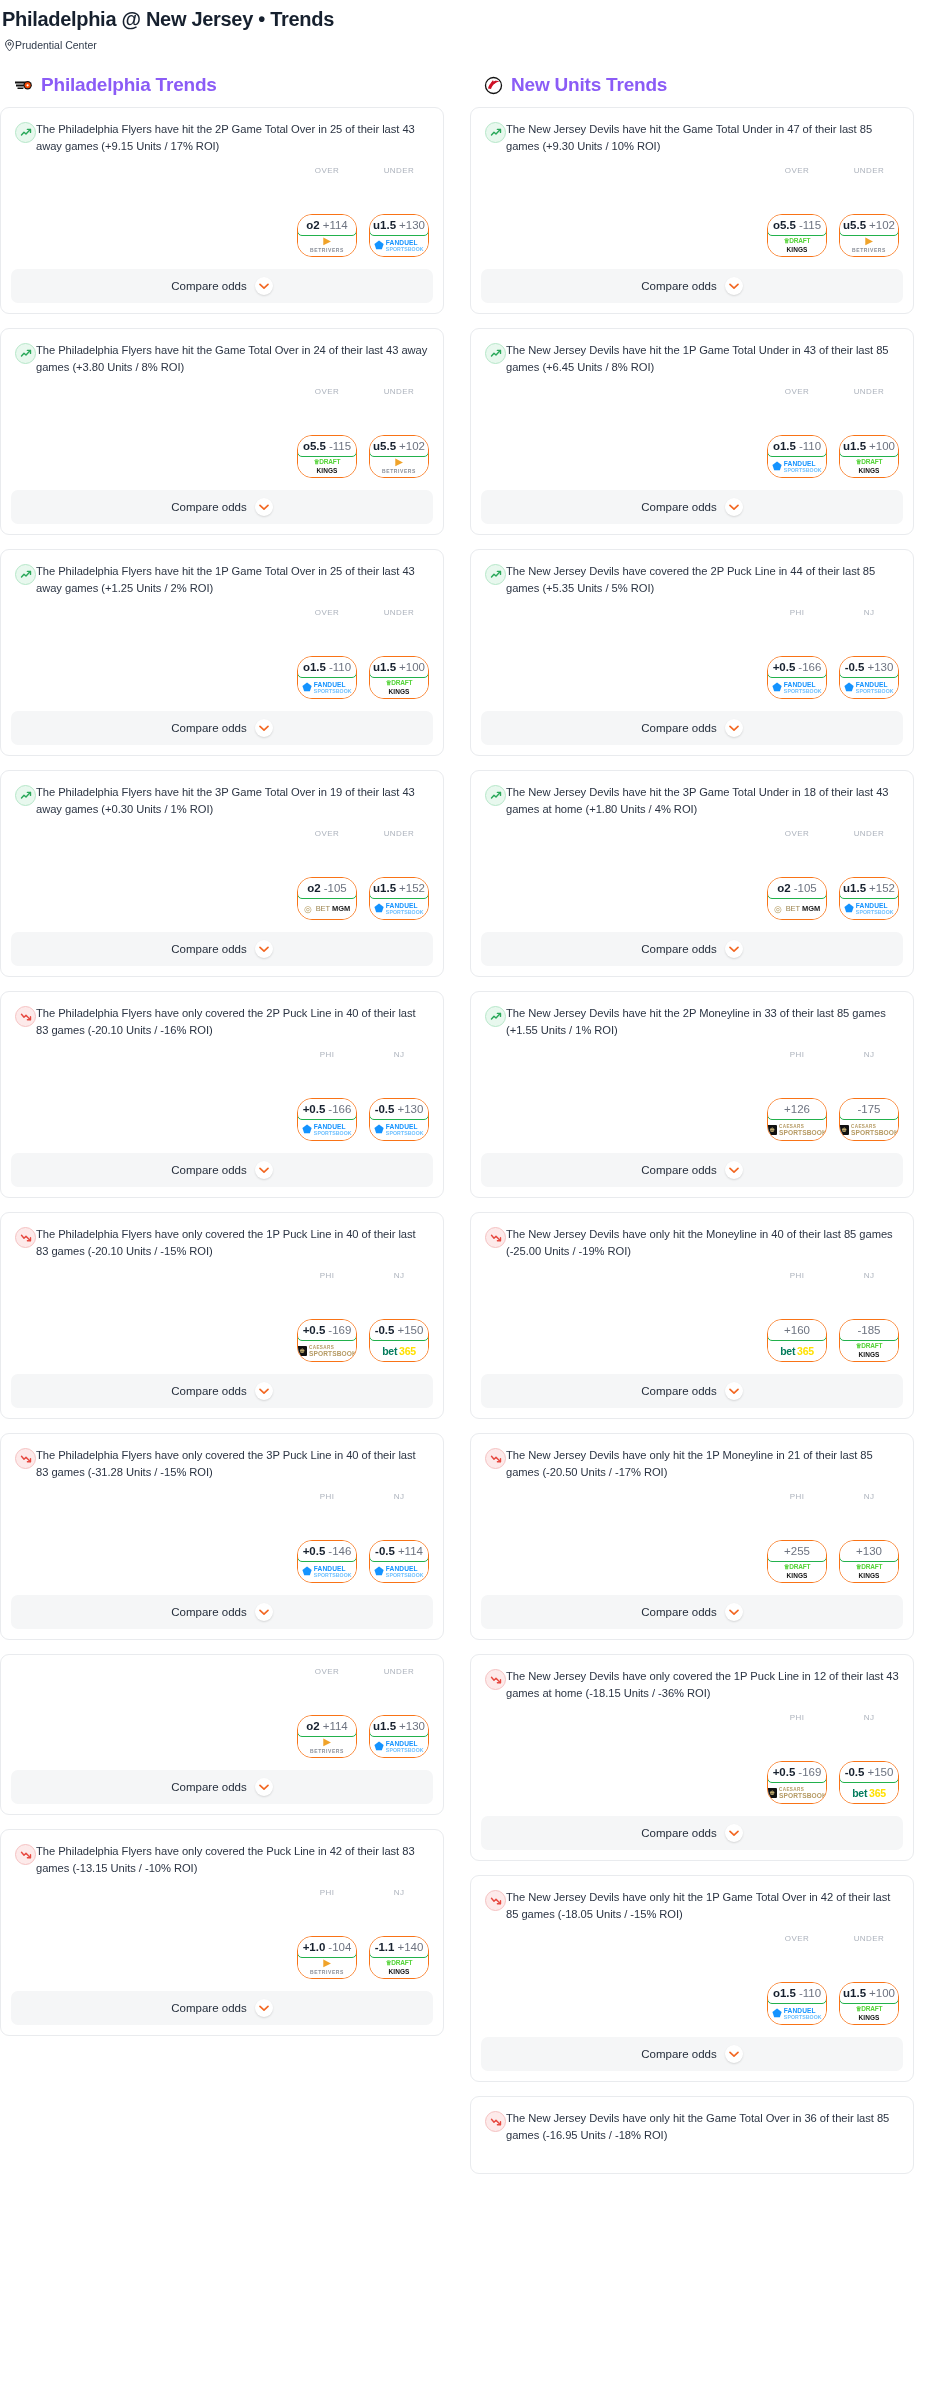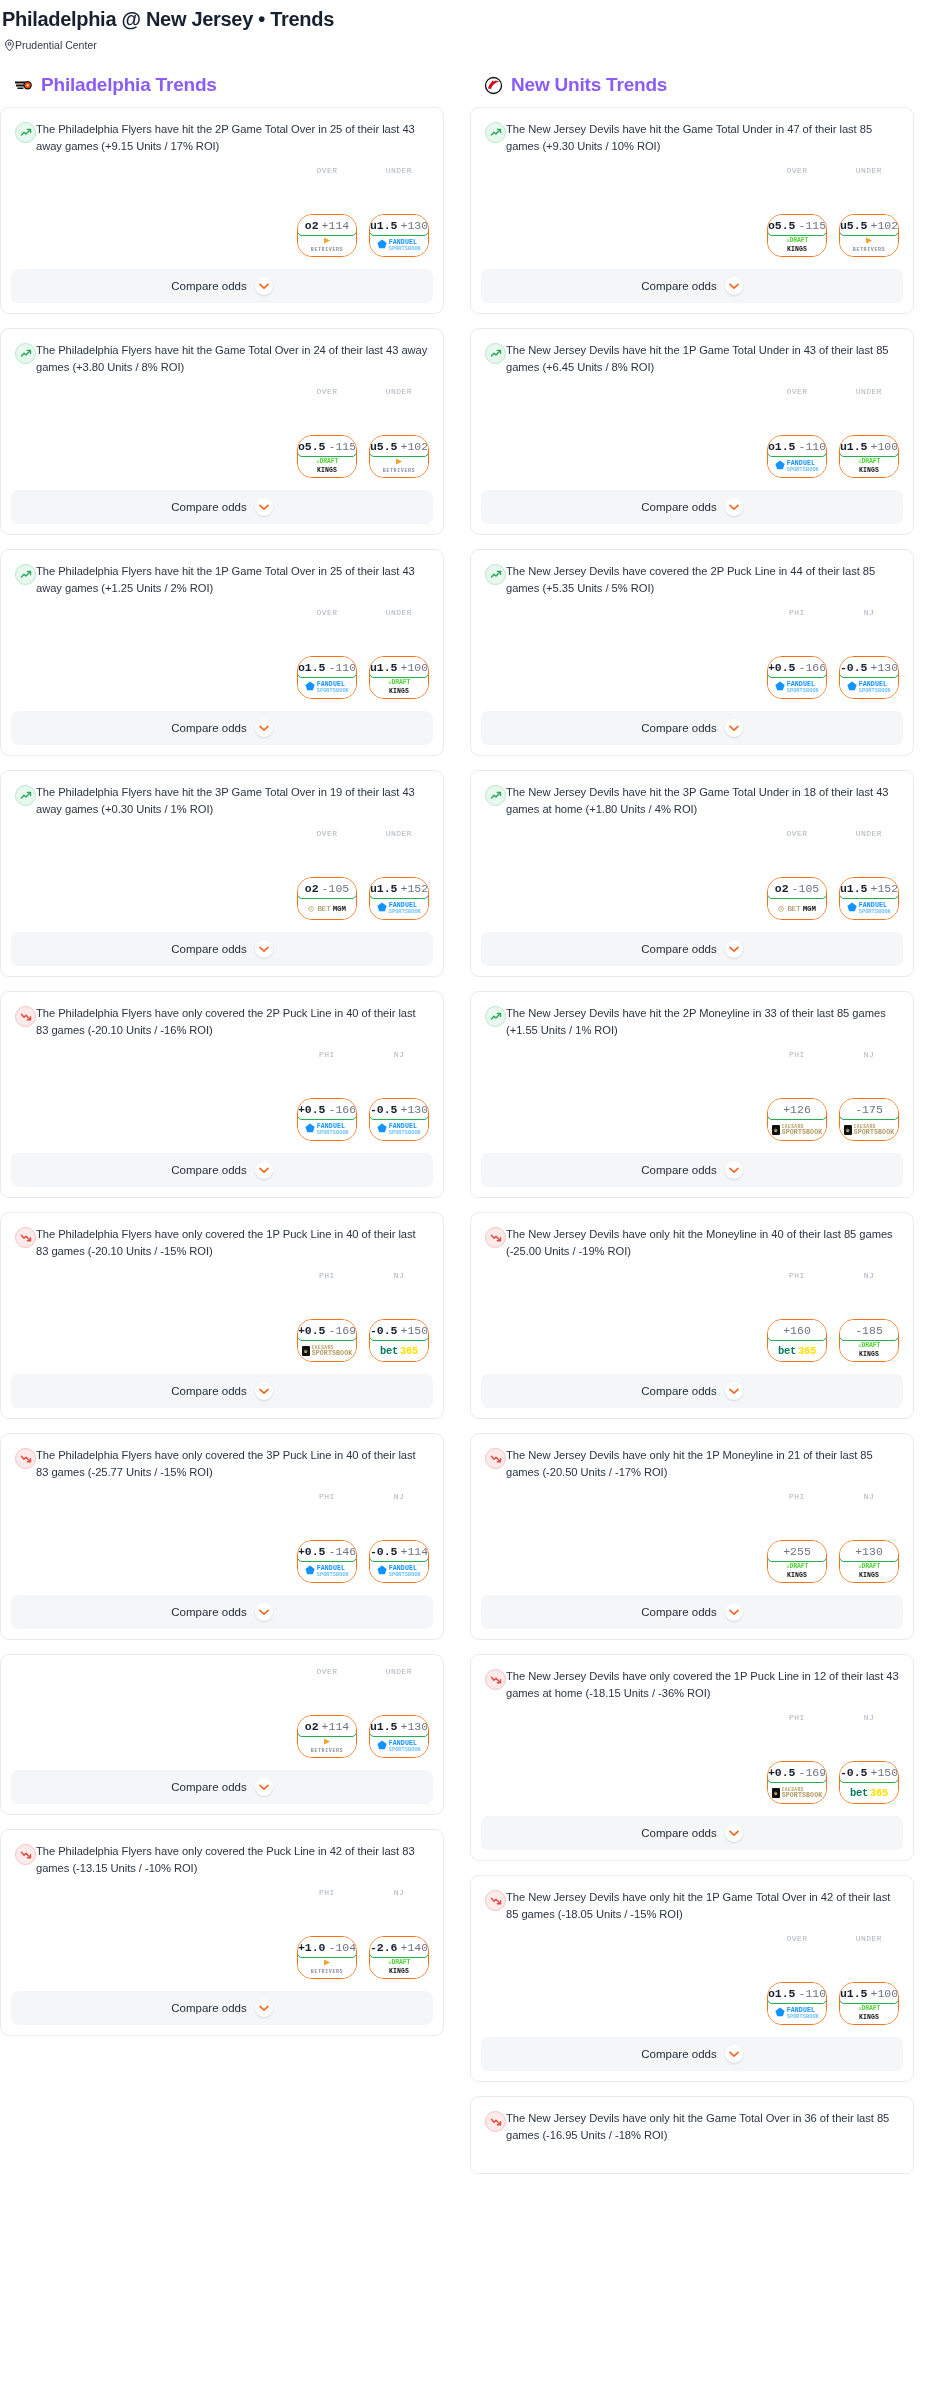--- a/index.html
+++ b/index.html
@@ -75,21 +75,21 @@
     color: #2b3443;
     letter-spacing: -0.05px;
   }
 
   .odds-area {
     display: flex;
     justify-content: flex-end;
     gap: 12px;
     padding: 12px 14px 12px 14px;
   }
-  .odds-col { width: 60px; font-family: Liberation Mono, monospace; }
+  .odds-col { width: 60px; }
   .odds-label {
     font-size: 8px;
     letter-spacing: 0.45px;
     color: #adb3bd;
     text-align: center;
     margin-bottom: 4px;
     text-transform: uppercase;
   }
   .odds-box {
     border: 1px solid #f97316;
@@ -535,21 +535,21 @@
         </div>
         <div class="card">
           <div class="card-body">
             <div class="trend-row">
               <span class="trend-icon down">
                 <svg width="12" height="12" viewBox="0 0 12 12">
                   <polyline points="1.5,3.2 4,6.2 6,4.2 10.2,8.6" fill="none" stroke="#e7483f" stroke-width="1.4" stroke-linecap="round" stroke-linejoin="round"></polyline>
                   <polyline points="7.4,8.8 10.5,8.8 10.5,5.8" fill="none" stroke="#e7483f" stroke-width="1.4" stroke-linecap="round" stroke-linejoin="round"></polyline>
                 </svg>
               </span>
-              <div class="trend-text">The Philadelphia Flyers have only covered the 3P Puck Line in 40 of their last 83 games (-25.77 Units / -15% ROI)</div>
+              <div class="trend-text">The Philadelphia Flyers have only covered the 3P Puck Line in 40 of their last 83 games (-31.28 Units / -15% ROI)</div>
             </div>
           </div>
           <div class="odds-area">
             <div class="odds-col">
               <div class="odds-label">PHI</div>
               <div class="odds-box">
                 <div class="odds-value">
                   <span class="line">+0.5</span>
                   <span class="price">-146</span>
                 </div>
@@ -662,21 +662,21 @@
                     <span class="swoosh">▶</span>
                     <span class="t">BETRIVERS</span>
                   </span>
                 </div>
               </div>
             </div>
             <div class="odds-col">
               <div class="odds-label">NJ</div>
               <div class="odds-box">
                 <div class="odds-value">
-                  <span class="line">-2.6</span>
+                  <span class="line">-1.1</span>
                   <span class="price">+140</span>
                 </div>
                 <div class="book-slot">
                   <span class="bk bk-dk">
                     <span class="l1">♕DRAFT</span>
                     <span class="l2">KINGS</span>
                   </span>
                 </div>
               </div>
             </div>

